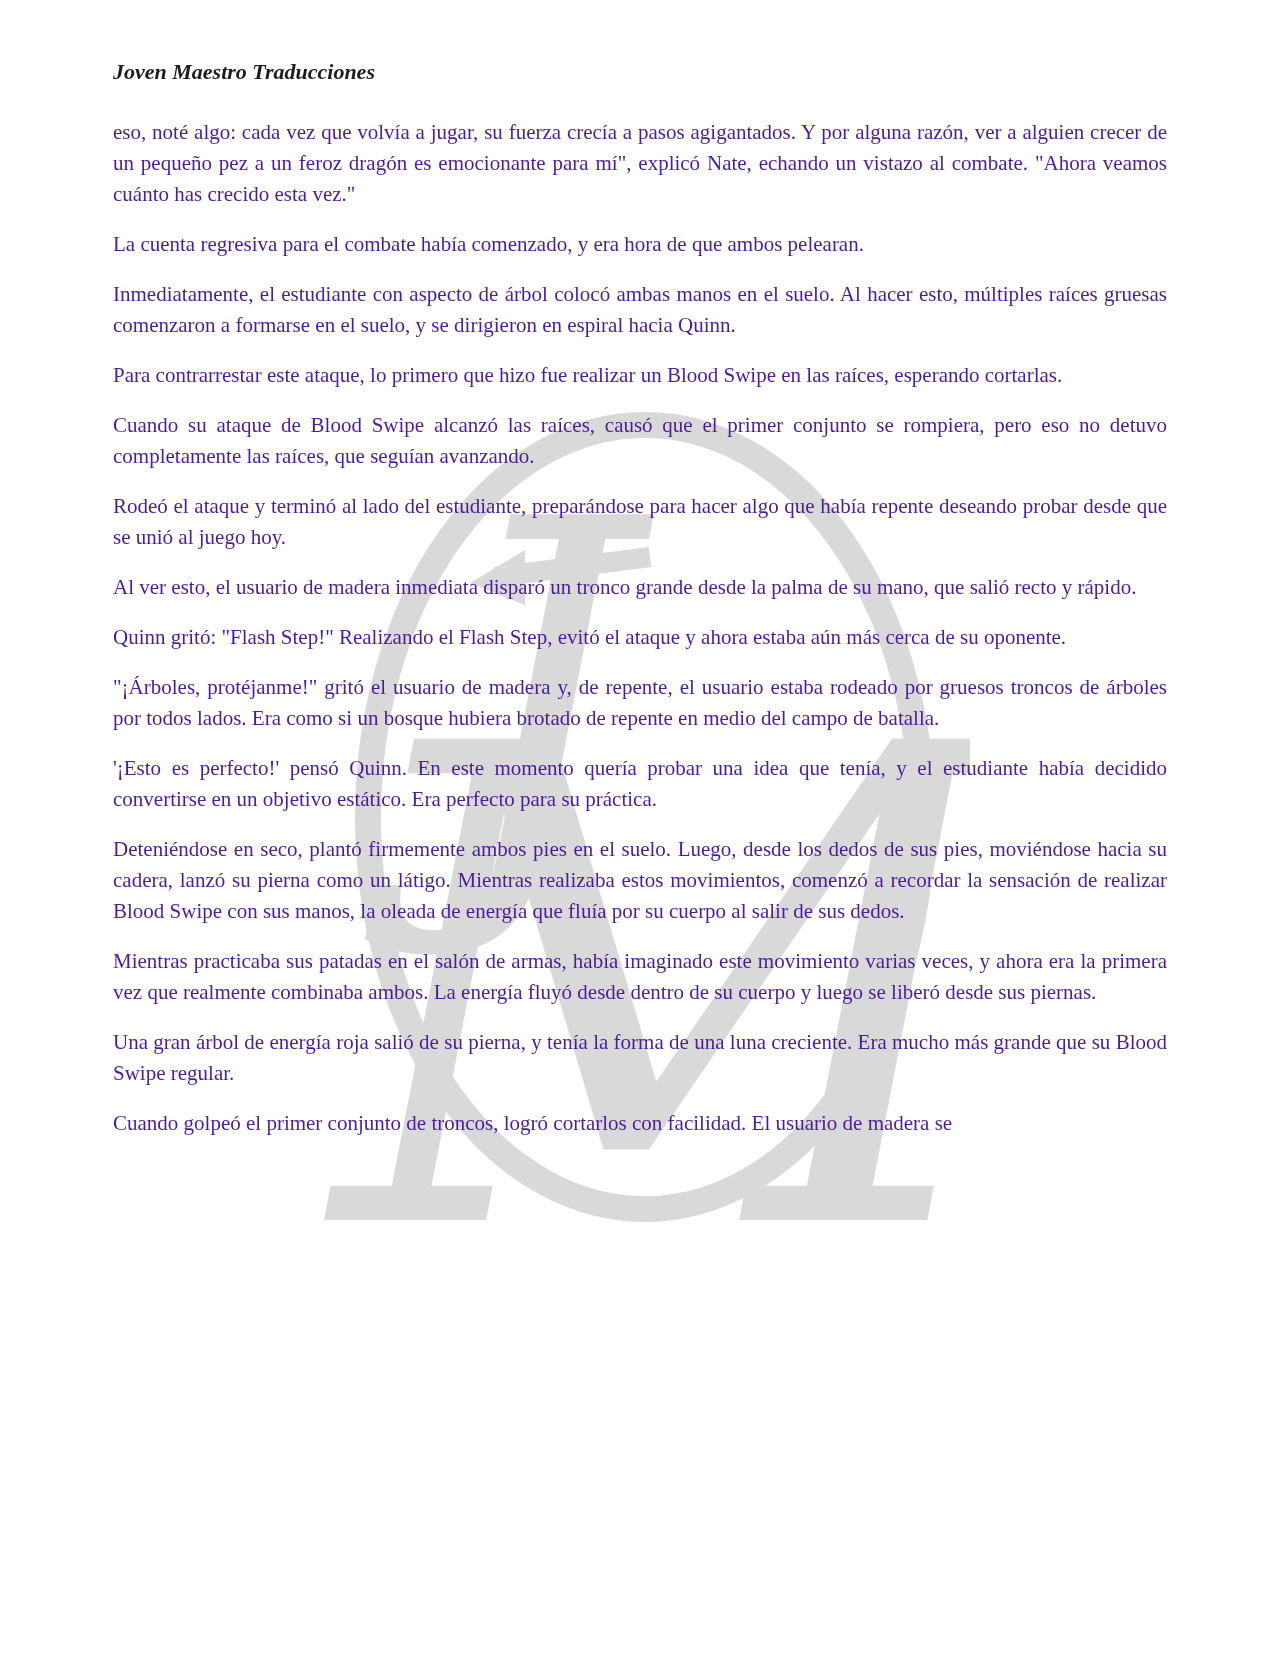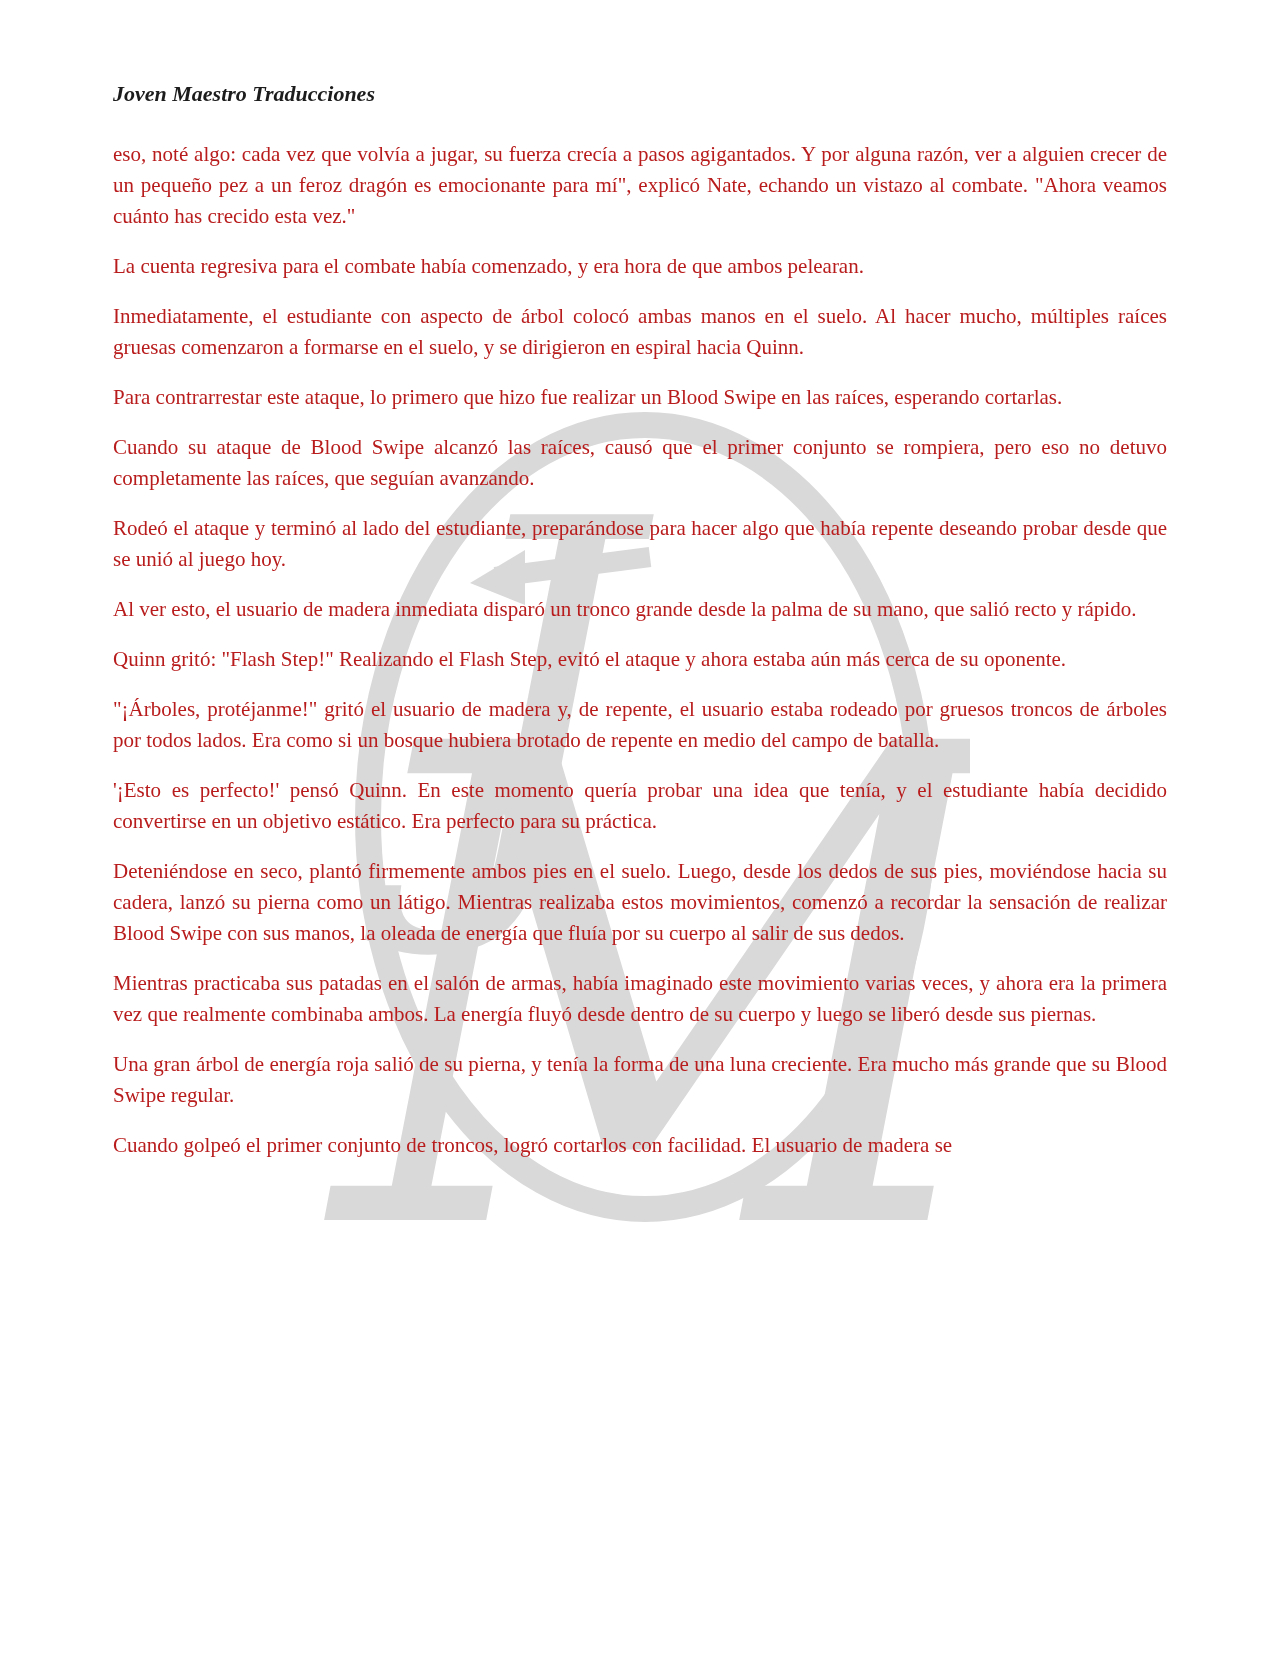--- a/index.html
+++ b/index.html
@@ -24,36 +24,36 @@
     position: absolute;
     left: 320px;
     top: 405px;
     z-index: 0;
     pointer-events: none;
   }
   
   .content {
     position: relative;
     z-index: 1;
-    padding: 80px 113px 0 113px;
+    padding: 58px 113px 0 113px;
   }
   .doc-title {
     font-family: "Liberation Serif", serif;
     font-size: 22px;
     font-weight: bold;
     font-style: italic;
     color: #1c1c1c;
     margin: 0 0 31px 0;
     line-height: 1.25;
   }
   .content p {
     font-family: "Liberation Serif", serif;
     font-size: 21px;
     line-height: 31px;
-    color: #b91c1c;
+    color: #4c1d95;
     margin: 0 0 19px 0;
     text-align: justify;
   }
 </style>
 </head>
 <body>
 
 <div class="page">
 
   <svg class="watermark" width="650" height="880" viewBox="0 0 650 880" aria-hidden="true">
@@ -66,21 +66,21 @@
     <text x="218" y="452" font-family="DejaVu Serif, serif" font-style="italic" font-size="470" fill="#d9d9d9" text-anchor="middle">J</text>
 
     <text x="352" y="815" font-family="DejaVu Serif, serif" font-style="italic" font-size="660" fill="#d9d9d9" text-anchor="middle">M</text>
   </svg>
 
   <div class="content">
     <h1 class="doc-title">Joven Maestro Traducciones</h1>
     <div>
         <p>eso, noté algo: cada vez que volvía a jugar, su fuerza crecía a pasos agigantados. Y por alguna razón, ver a alguien crecer de un pequeño pez a un feroz dragón es emocionante para mí", explicó Nate, echando un vistazo al combate. "Ahora veamos cuánto has crecido esta vez."</p>
         <p>La cuenta regresiva para el combate había comenzado, y era hora de que ambos pelearan.</p>
-        <p>Inmediatamente, el estudiante con aspecto de árbol colocó ambas manos en el suelo. Al hacer mucho, múltiples raíces gruesas comenzaron a formarse en el suelo, y se dirigieron en espiral hacia Quinn.</p>
+        <p>Inmediatamente, el estudiante con aspecto de árbol colocó ambas manos en el suelo. Al hacer esto, múltiples raíces gruesas comenzaron a formarse en el suelo, y se dirigieron en espiral hacia Quinn.</p>
         <p>Para contrarrestar este ataque, lo primero que hizo fue realizar un Blood Swipe en las raíces, esperando cortarlas.</p>
         <p>Cuando su ataque de Blood Swipe alcanzó las raíces, causó que el primer conjunto se rompiera, pero eso no detuvo completamente las raíces, que seguían avanzando.</p>
         <p>Rodeó el ataque y terminó al lado del estudiante, preparándose para hacer algo que había repente deseando probar desde que se unió al juego hoy.</p>
         <p>Al ver esto, el usuario de madera inmediata disparó un tronco grande desde la palma de su mano, que salió recto y rápido.</p>
         <p>Quinn gritó: "Flash Step!" Realizando el Flash Step, evitó el ataque y ahora estaba aún más cerca de su oponente.</p>
         <p>"¡Árboles, protéjanme!" gritó el usuario de madera y, de repente, el usuario estaba rodeado por gruesos troncos de árboles por todos lados. Era como si un bosque hubiera brotado de repente en medio del campo de batalla.</p>
         <p>'¡Esto es perfecto!' pensó Quinn. En este momento quería probar una idea que tenía, y el estudiante había decidido convertirse en un objetivo estático. Era perfecto para su práctica.</p>
         <p>Deteniéndose en seco, plantó firmemente ambos pies en el suelo. Luego, desde los dedos de sus pies, moviéndose hacia su cadera, lanzó su pierna como un látigo. Mientras realizaba estos movimientos, comenzó a recordar la sensación de realizar Blood Swipe con sus manos, la oleada de energía que fluía por su cuerpo al salir de sus dedos.</p>
         <p>Mientras practicaba sus patadas en el salón de armas, había imaginado este movimiento varias veces, y ahora era la primera vez que realmente combinaba ambos. La energía fluyó desde dentro de su cuerpo y luego se liberó desde sus piernas.</p>
         <p>Una gran árbol de energía roja salió de su pierna, y tenía la forma de una luna creciente. Era mucho más grande que su Blood Swipe regular.</p>

